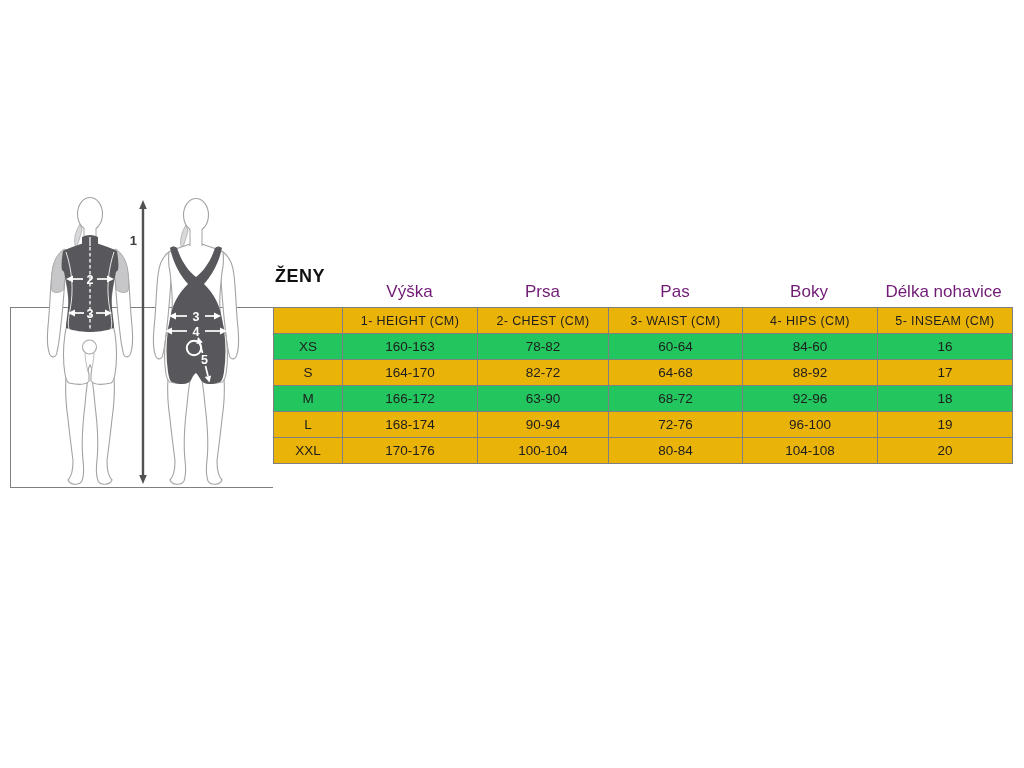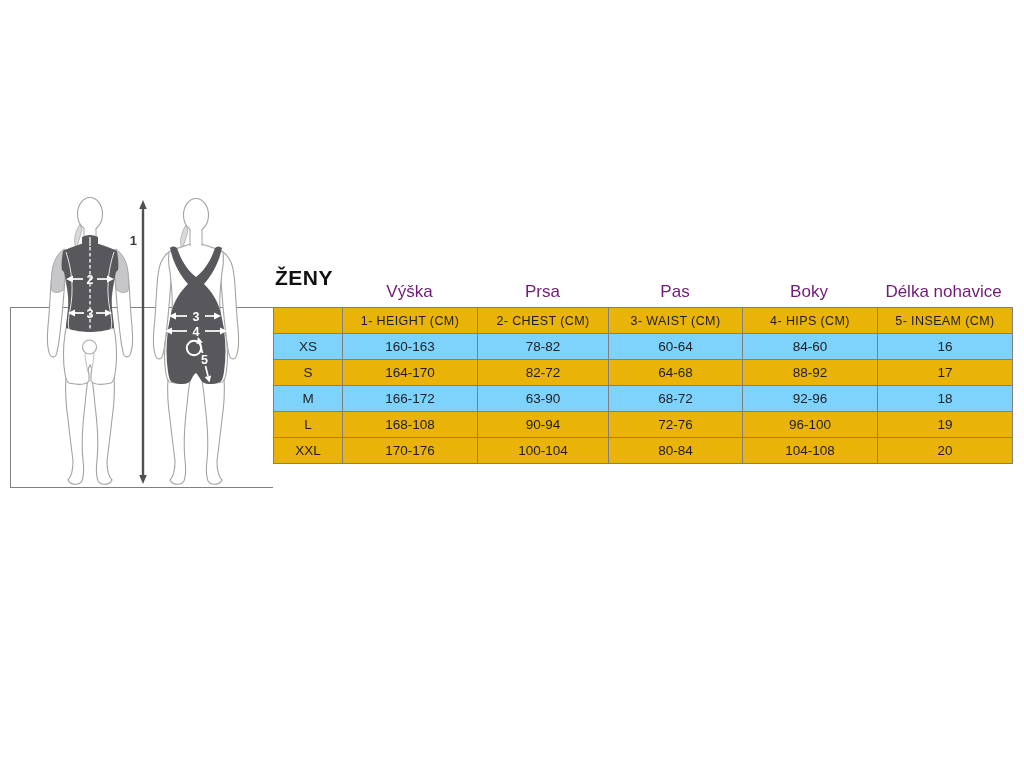--- a/index.html
+++ b/index.html
@@ -7,21 +7,21 @@
     position:relative;width:1024px;height:768px;background:#ffffff;overflow:hidden;
     font-family:"Liberation Sans","DejaVu Sans",sans-serif;color:#1e1e1e;
   }
   
   .figure-box{
     position:absolute;left:10px;top:307px;width:263px;height:181px;
     border:1px solid #7f7f82;border-right:none;box-sizing:border-box;
   }
   .brand-title{
     position:absolute;left:275px;top:266px;width:120px;
-    font-size:21px;font-weight:700;letter-spacing:.5px;color:#111;
+    font-size:18px;font-weight:700;letter-spacing:.5px;color:#111;
   }
   .col-title{
     position:absolute;top:281px;height:22px;line-height:22px;
     text-align:center;font-size:17px;color:#701a75;
   }
   .ct-0{left:342px;width:135px;}
   .ct-1{left:477px;width:131px;}
   .ct-2{left:608px;width:134px;}
   .ct-3{left:742px;width:134px;}
   .ct-4{left:876px;width:135px;}
@@ -30,21 +30,21 @@
     border-collapse:collapse;table-layout:fixed;
   }
   table.size-table td{
     border:1px solid #7f7f82;height:25px;padding:0;
     text-align:center;vertical-align:middle;background:#eab308;
     font-size:13.5px;color:#1e1e1e;
   }
   table.size-table tr.measure-row td{
     font-size:12.5px;letter-spacing:.4px;
   }
-  table.size-table tr.striped td{background:#7dd3fc;}
+  table.size-table tr.striped td{background:#22c55e;}
   svg.figures{position:absolute;left:0;top:185px;}
   .garment-num{font-family:"Liberation Sans","DejaVu Sans",sans-serif;font-size:12.5px;font-weight:700;fill:#ffffff;}
   .height-num{font-family:"Liberation Sans","DejaVu Sans",sans-serif;font-size:13px;font-weight:700;fill:#3a3a3e;}
 </style>
 </head>
 <body>
 
 <div class="canvas">
 
   <div class="figure-box"></div>
@@ -94,21 +94,21 @@
     <tr class="striped">
       <td>M</td>
       <td>166-172</td>
       <td>63-90</td>
       <td>68-72</td>
       <td>92-96</td>
       <td>18</td>
     </tr>
     <tr>
       <td>L</td>
-      <td>168-108</td>
+      <td>168-174</td>
       <td>90-94</td>
       <td>72-76</td>
       <td>96-100</td>
       <td>19</td>
     </tr>
     <tr>
       <td>XXL</td>
       <td>170-176</td>
       <td>100-104</td>
       <td>80-84</td>

